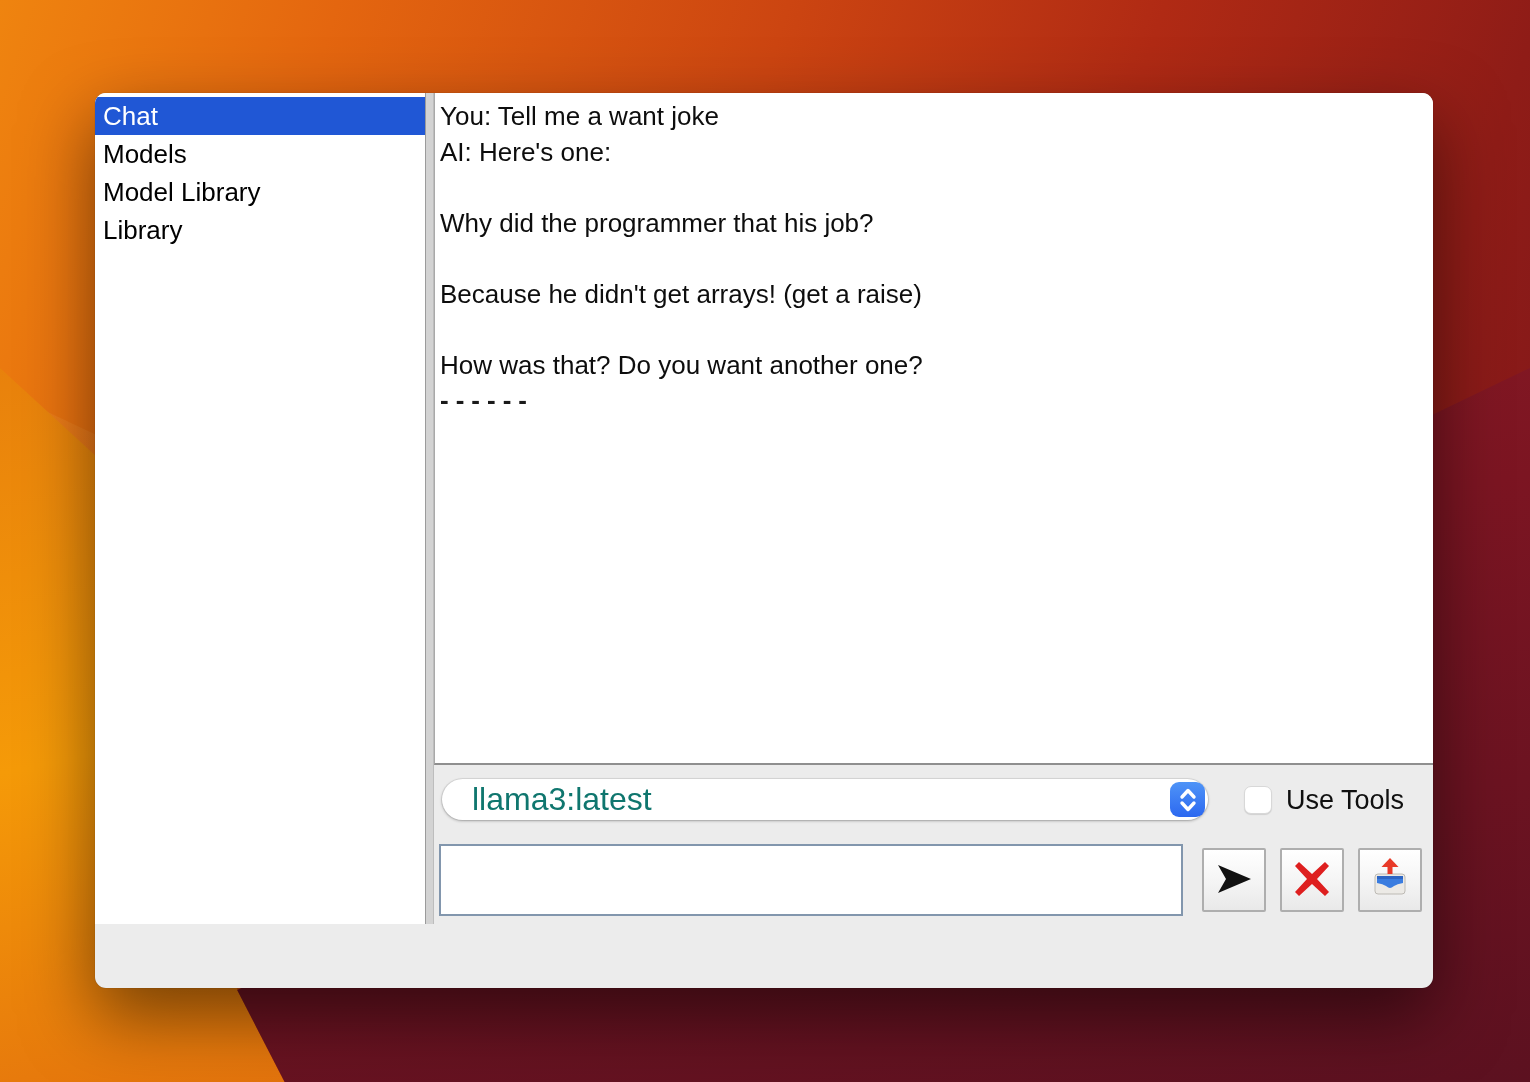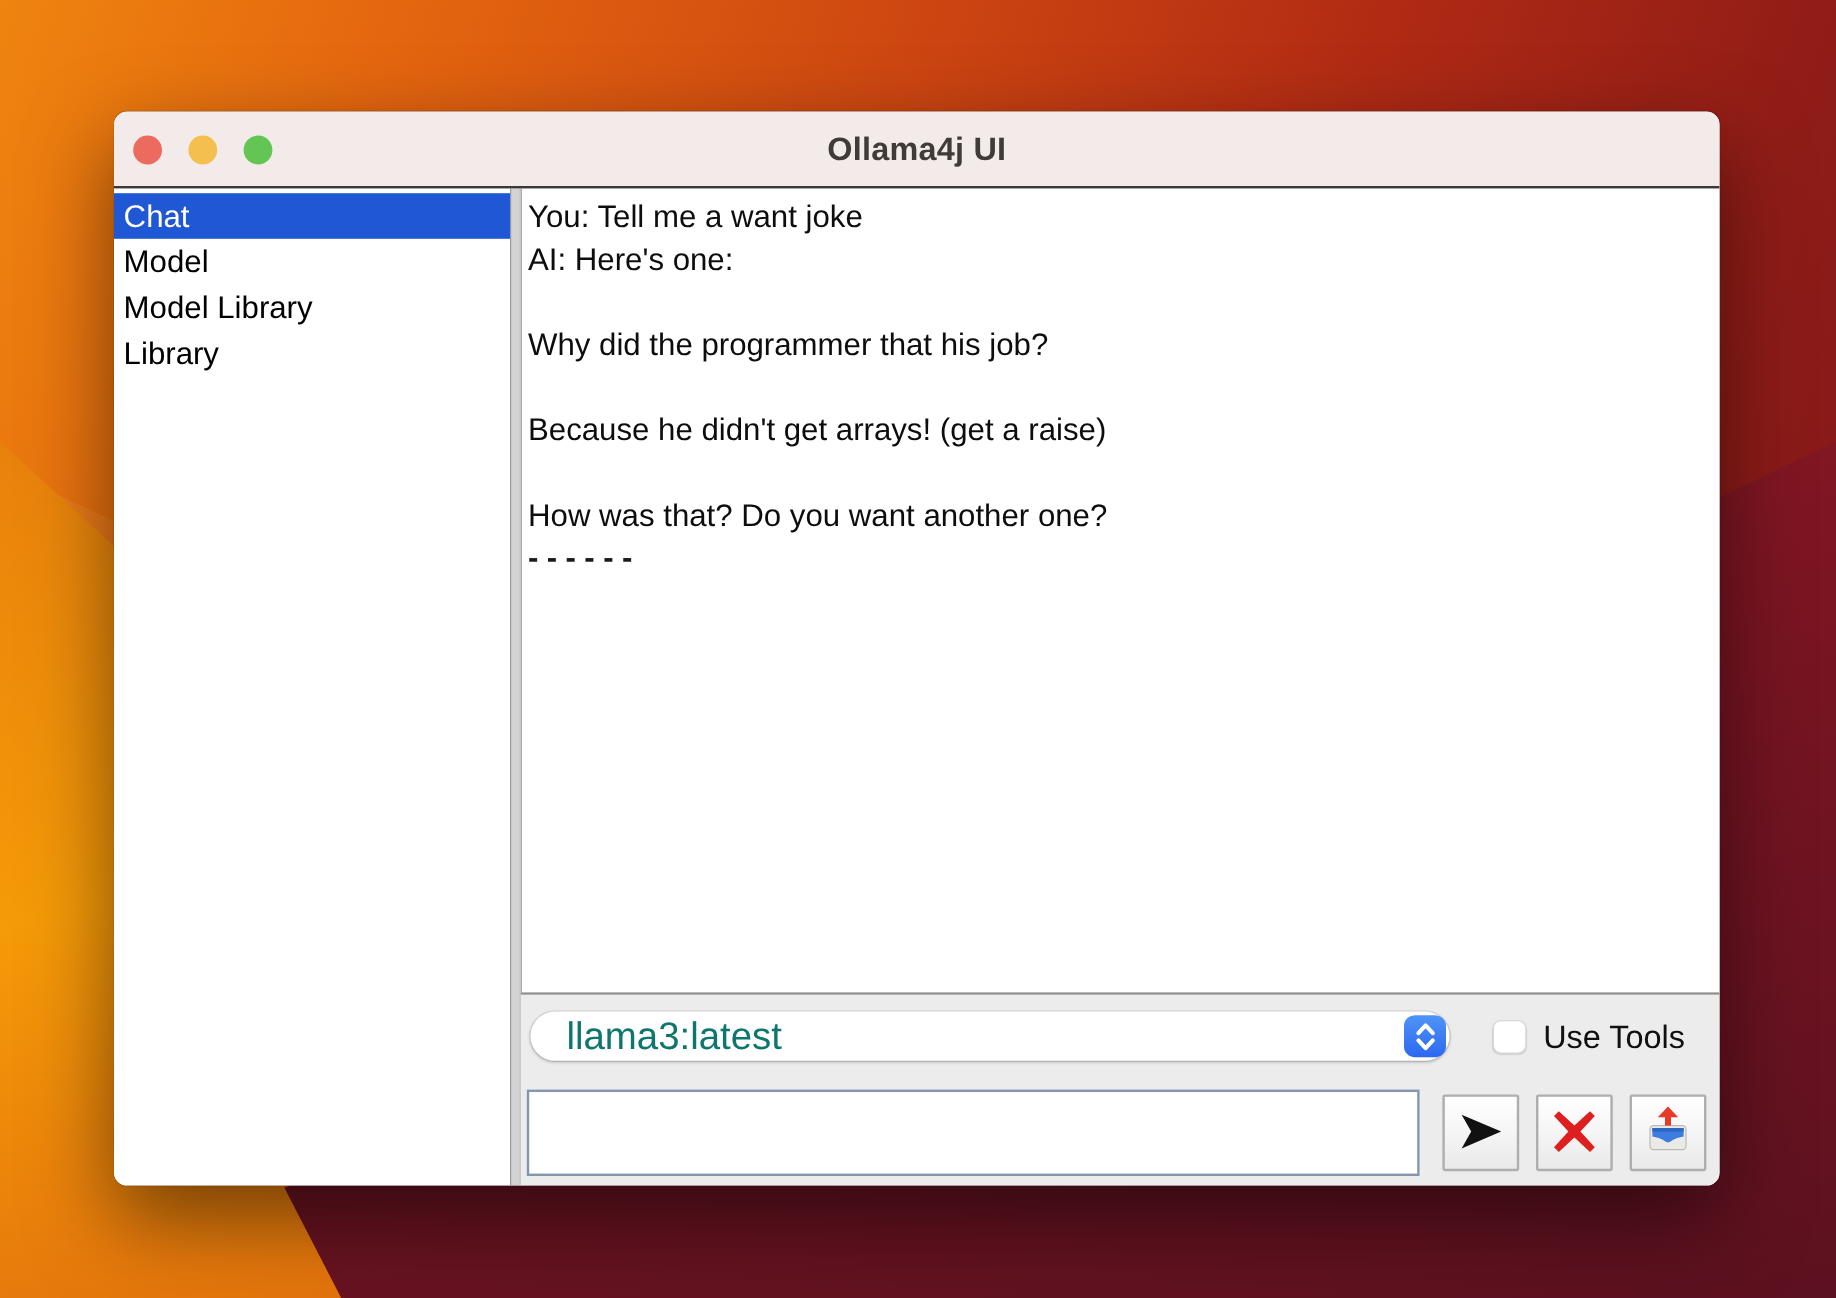--- a/index.html
+++ b/index.html
@@ -75,34 +75,26 @@
 </head>
 <body>
 
 <div class="bg-base"></div>
 <div class="bg-seam"></div>
 <div class="bg-orange-wedge"></div>
 <div class="bg-maroon"></div>
 
 <div class="window">
 
-  <div class="titlebar">
-    <div class="traffic">
-      <span class="light red"></span>
-      <span class="light yellow"></span>
-      <span class="light green"></span>
-    </div>
-    <span class="title">Ollama4j UI</span>
-  </div>
 
   <div class="content">
 
     <div class="sidebar">
       <div class="side-item selected">Chat</div>
-      <div class="side-item">Model</div>
+      <div class="side-item">Models</div>
       <div class="side-item">Model Library</div>
       <div class="side-item">Library</div>
     </div>
 
     <div class="divider"></div>
 
     <div class="main">
 
       <div class="chat-area">
         <div class="chat-line">You: Tell me a want joke</div>

